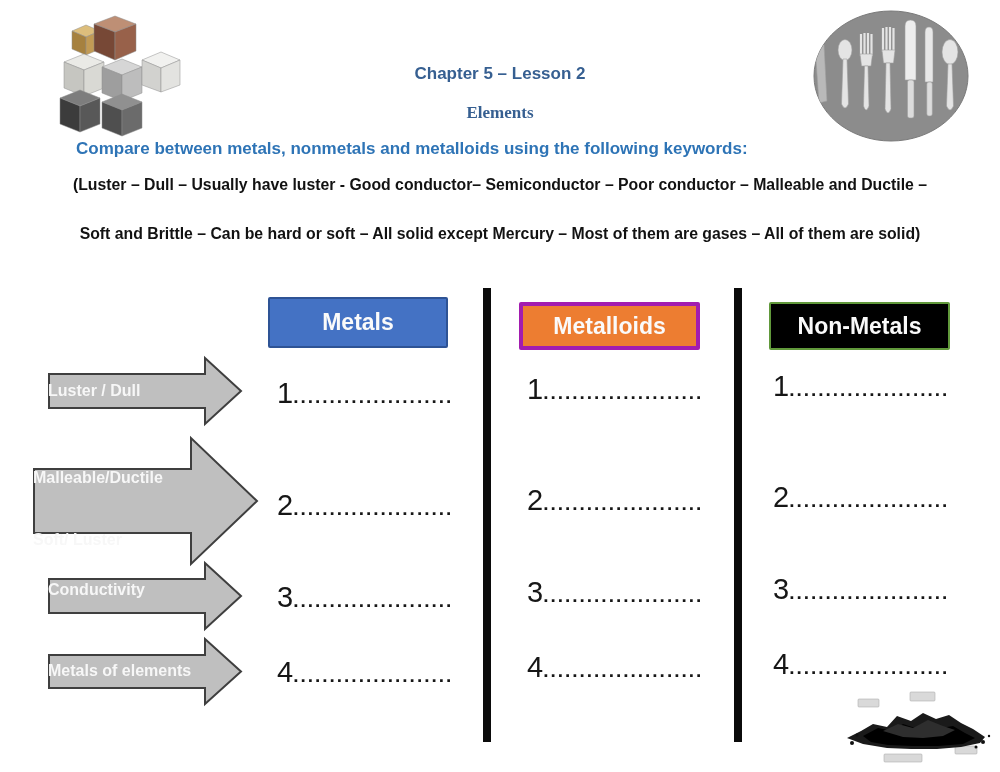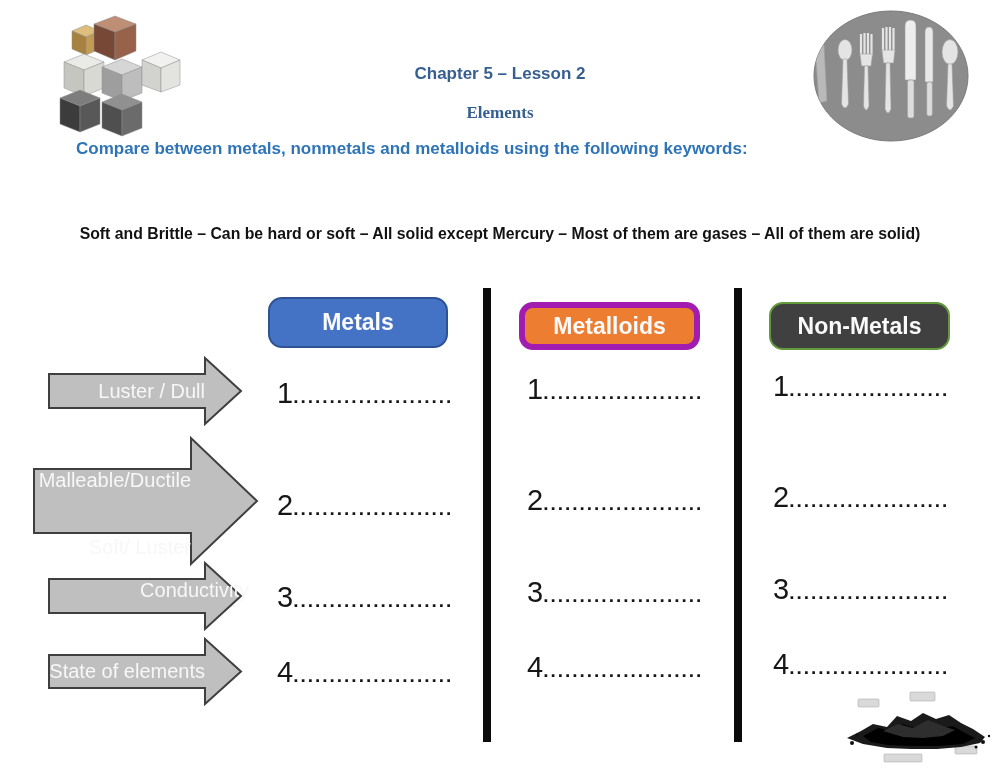--- a/index.html
+++ b/index.html
@@ -17,44 +17,44 @@
       font-size:15.8px;color:#121212;white-space:nowrap;}
   #kw1{top:176px;}
   #kw2{top:211px;margin-top:14px;}
 
   
   .divider{position:absolute;top:288px;width:8px;height:454px;background:#0B0B0B;}
   #div1{left:483px;}
   #div2{left:734px;}
 
   
-  .col-header{position:absolute;border-radius:14px;color:#FAFAFA;font-weight:700;
+  .col-header{position:absolute;border-radius:2px;color:#FAFAFA;font-weight:700;
               font-size:23px;display:flex;align-items:center;justify-content:center;
               box-sizing:border-box;}
   #h-metals{left:268px;top:297px;width:180px;height:51px;background:#4472C4;border:2.5px solid #2E5395;}
-  #h-metalloids{left:519px;top:302px;width:181px;height:48px;background:#ED7D31;border:6px solid #a21caf;}
-  #h-nonmetals{left:769px;top:302px;width:181px;height:48px;background:#404040;border:2px solid #61993B;}
+  #h-metalloids{left:519px;top:302px;width:181px;height:48px;background:#ED7D31;border:4px solid #a21caf;}
+  #h-nonmetals{left:769px;top:302px;width:181px;height:48px;background:#000000;border:2px solid #61993B;}
 
   
   .answer{position:absolute;white-space:nowrap;color:#161616;line-height:32px;}
   .answer .num{font-size:29px;font-weight:400;}
   .answer .dots{font-size:19px;font-weight:700;letter-spacing:2px;}
 
   
   .arrow{position:absolute;}
   .arrow svg{position:absolute;left:0;top:0;}
-  .arrow-label{position:absolute;display:flex;flex-direction:column;align-items:flex-end;
-               justify-content:center;color:#F7F7F7;font-weight:400;font-size:20px;
+  .arrow-label{position:absolute;display:flex;flex-direction:column;align-items:flex-start;
+               justify-content:center;color:#F7F7F7;font-weight:700;font-size:16px;
                text-align:center;}
   #arrow1{left:48px;top:355px;width:195px;height:72px;}
   #arrow1 .arrow-label{left:0;top:19px;width:157px;height:34px;}
   #arrow2{left:33px;top:434px;width:226px;height:134px;}
   #arrow2 .arrow-label{left:0;top:35px;width:158px;height:64px;justify-content:space-around;gap:44px;}
   #arrow3{left:48px;top:560px;width:195px;height:72px;}
-  #arrow3 .arrow-label{left:0;top:19px;width:157px;height:22px;padding-left:44px;}
+  #arrow3 .arrow-label{left:0;top:19px;width:157px;height:22px;}
   #arrow4{left:48px;top:636px;width:195px;height:71px;}
   #arrow4 .arrow-label{left:0;top:18px;width:157px;height:34px;}
 
   
   .img-abs{position:absolute;}
   #cubes{left:42px;top:10px;}
   #cutlery{left:812px;top:6px;}
   #coal{left:843px;top:686px;}
 </style>
 </head>
@@ -125,20 +125,21 @@
 
       <ellipse cx="138" cy="46" rx="8" ry="12.5"></ellipse>
       <path d="M136,58 L134.5,100 Q138,108 141.5,100 L140,58 Z"></path>
     </g>
   </svg>
 
   <div id="title1" class="title-line">Chapter 5 – Lesson 2</div>
   <div id="title2" class="title-line">Elements</div>
 
   <div class="instruction">Compare between metals, nonmetals and metalloids using the following keywords:</div>
+  <div id="kw1" class="kw">(Luster – Dull – Usually have luster - Good conductor– Semiconductor – Poor conductor – Malleable and Ductile –</div>
   <div id="kw2" class="kw">Soft and Brittle – Can be hard or soft – All solid except Mercury – Most of them are gases – All of them are solid)</div>
 
   <div id="div1" class="divider"></div>
   <div id="div2" class="divider"></div>
 
   <div id="h-metals" class="col-header">Metals</div>
   <div id="h-metalloids" class="col-header">Metalloids</div>
   <div id="h-nonmetals" class="col-header">Non-Metals</div>
 
   <div class="answer" style="left:277px;top:377px;">
@@ -206,21 +207,21 @@
     <div class="arrow-label">
       <div>Conductivity</div>
     </div>
   </div>
 
   <div id="arrow4" class="arrow">
     <svg width="195" height="71" viewBox="0 0 195 71">
       <polygon points="1,19 157,19 157,3 193,35.5 157,68 157,52 1,52" fill="#BFBFBF" stroke="#3F3F3F" stroke-width="2"></polygon>
     </svg>
     <div class="arrow-label">
-      <div>State of elements</div>
+      <div>Metals of elements</div>
     </div>
   </div>
 
   <svg id="coal" class="img-abs" width="150" height="78" viewBox="0 0 150 78">
     <g fill="#D9D9D9" stroke="#AFAFAF" stroke-width="0.6">
       <rect x="15" y="13" width="21" height="8" rx="1"></rect>
       <rect x="67" y="6" width="25" height="9" rx="1"></rect>
       <rect x="112" y="60" width="22" height="8" rx="1"></rect>
       <rect x="41" y="68" width="38" height="8" rx="1"></rect>
     </g>

